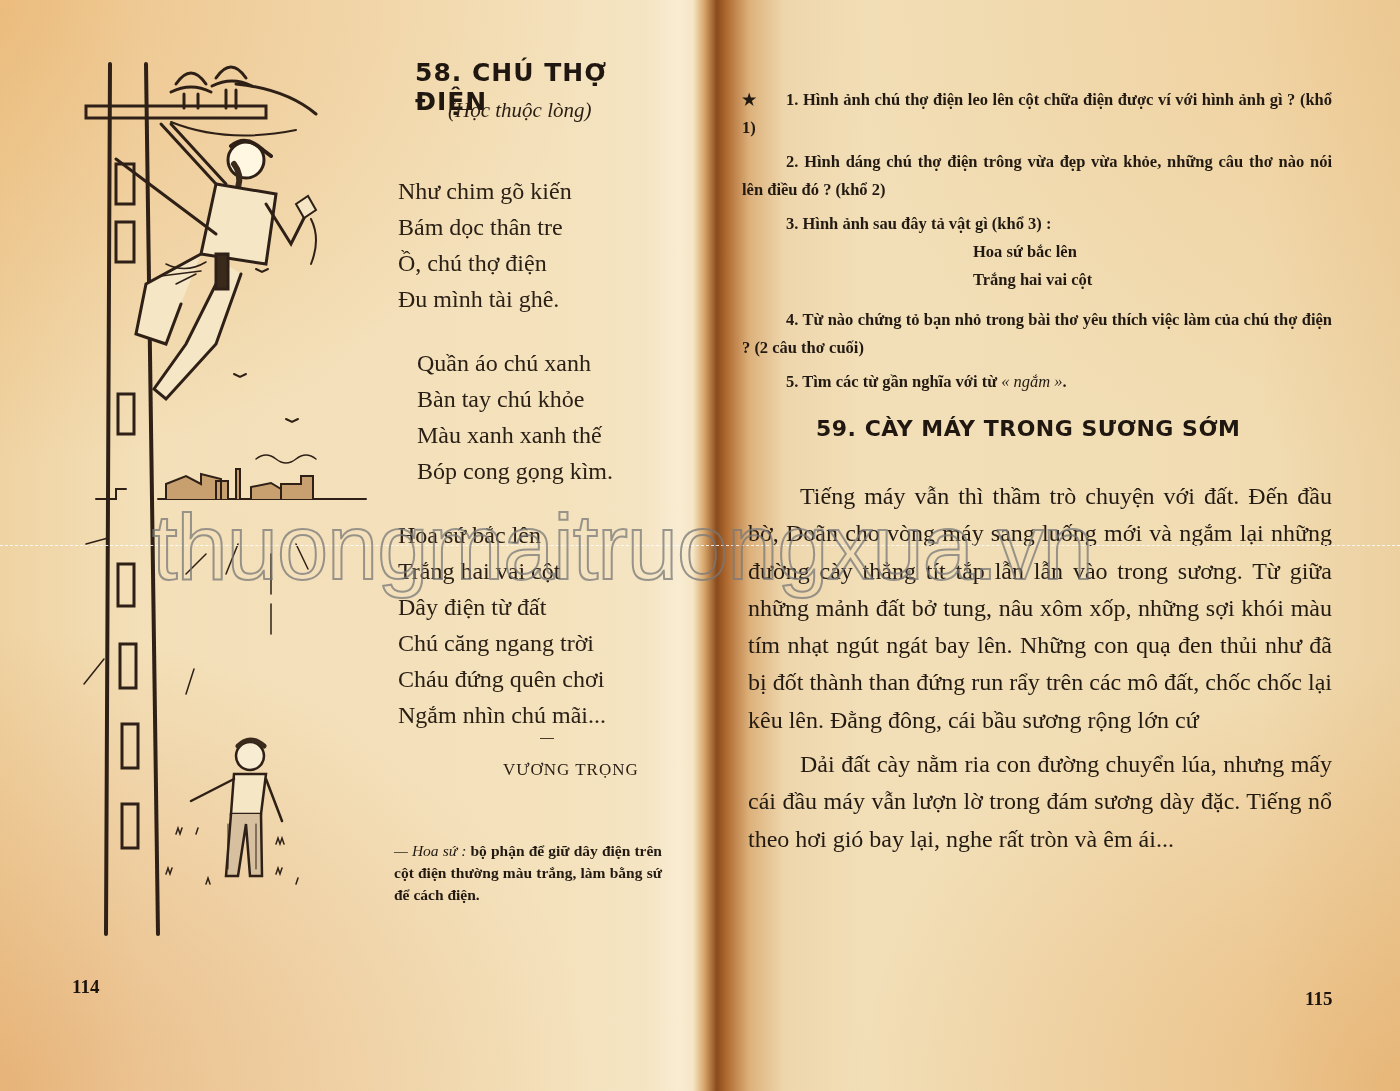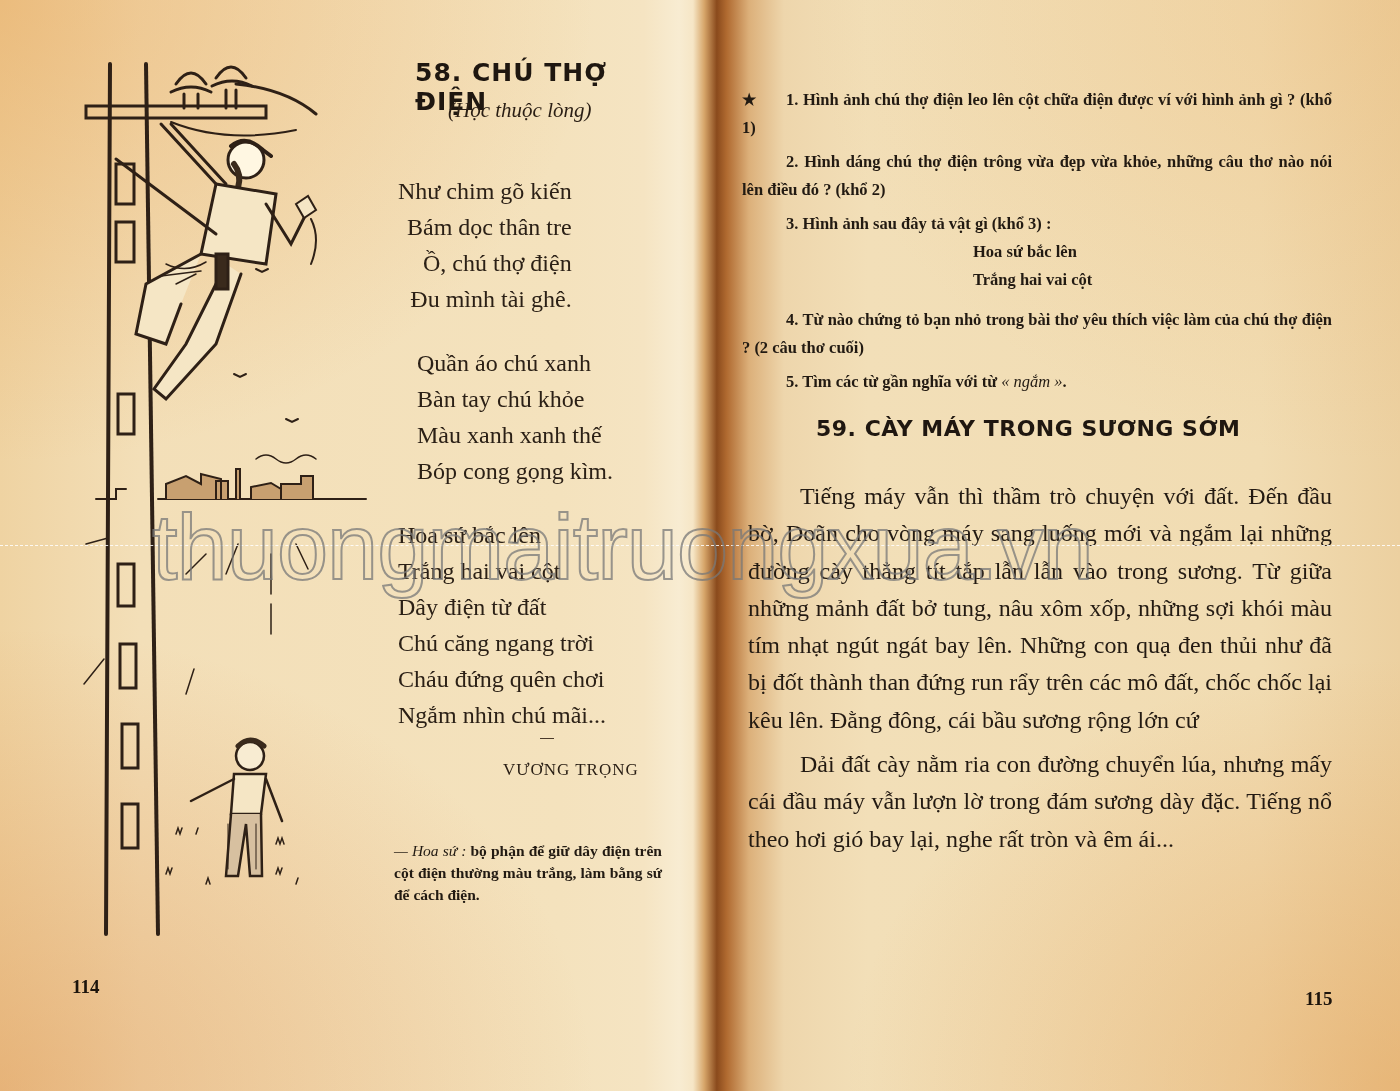--- a/index.html
+++ b/index.html
@@ -30,21 +30,21 @@
       position: absolute; left: 415px; top: 58px; width: 260px;
       font-family: "DejaVu Sans", sans-serif; font-size: 25px; font-weight: bold; letter-spacing: 1px;
       color: #1f1710;
     }
     .lesson-subtitle-58 {
       position: absolute; left: 448px; top: 98px;
       font-family: "Liberation Serif", serif; font-style: italic; font-size: 21px; color: #2a1e14;
     }
     .stanza { position: absolute; left: 398px; font-family: "Liberation Serif", serif; font-size: 24px; line-height: 36px; color: #2b2016; }
     .stanza div { white-space: nowrap; }
-    .stanza-1 { top: 173px; text-align: right; }
+    .stanza-1 { top: 173px; }
     .stanza-2 { top: 345px; margin-left: 19px; }
     .stanza-3 { top: 517px; }
     .dash-sep { position: absolute; left: 540px; top: 738px; width: 14px; height: 1px; background: #4a3a2a; }
     .author { position: absolute; left: 503px; top: 760px; font-family: "Liberation Serif", serif; font-size: 17px; letter-spacing: 1px; color: #2b2016; }
     .footnote {
       position: absolute; left: 394px; top: 840px; width: 268px;
       font-family: "Liberation Serif", serif; font-size: 15.5px; line-height: 22px; color: #221a12;
       text-align: justify; font-weight: bold;
     }
     .footnote .fn-term { font-style: italic; font-weight: normal; margin-top: 36px; }

